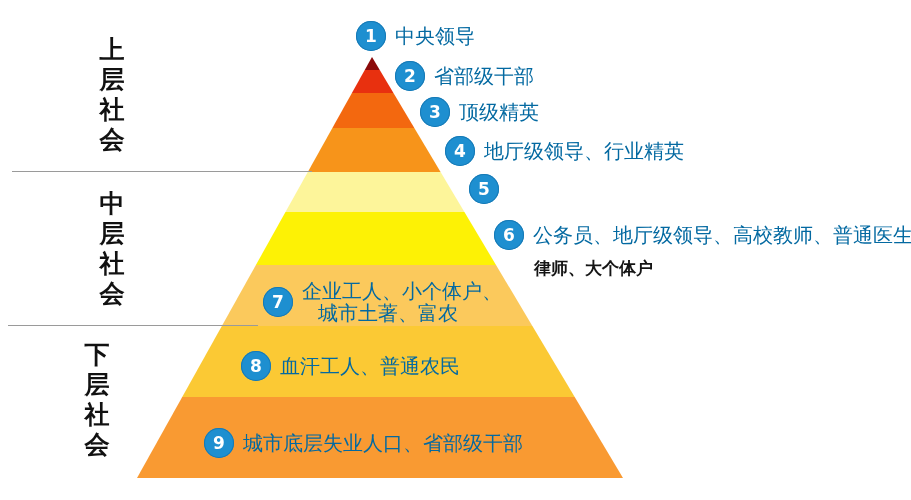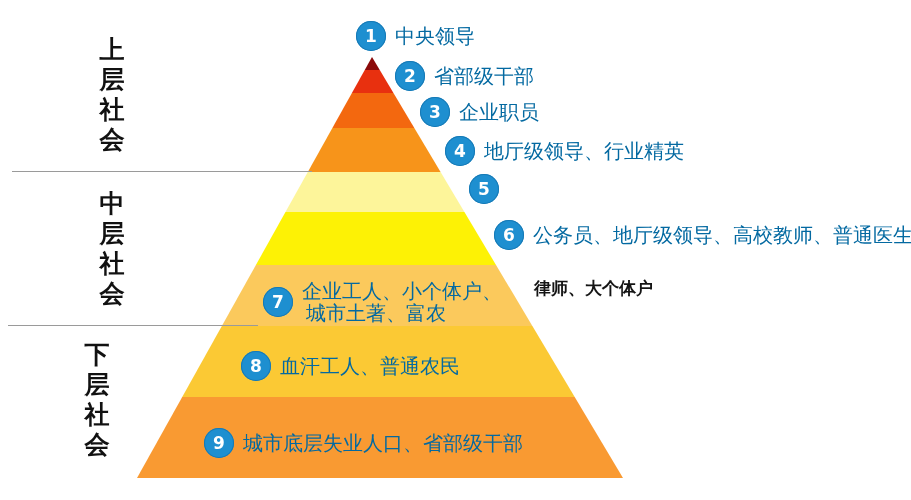--- a/index.html
+++ b/index.html
@@ -63,40 +63,40 @@
   <div class="item" style="left:356px; top:21px;">
     <div class="badge">1</div>
     <div class="txt">中央领导</div>
   </div>
   <div class="item" style="left:395px; top:61px;">
     <div class="badge">2</div>
     <div class="txt">省部级干部</div>
   </div>
   <div class="item" style="left:420px; top:97px;">
     <div class="badge">3</div>
-    <div class="txt">企业职员</div>
+    <div class="txt">顶级精英</div>
   </div>
   <div class="item" style="left:445px; top:136px;">
     <div class="badge">4</div>
     <div class="txt">地厅级领导、行业精英</div>
   </div>
   <div class="item" style="left:469px; top:174px;">
     <div class="badge">5</div>
   </div>
   <div class="item" style="left:494px; top:220px;">
     <div class="badge">6</div>
     <div class="txt">公务员、地厅级领导、高校教师、普通医生</div>
   </div>
-  <div class="txt2" style="left:534px; top:277px;">律师、大个体户</div>
+  <div class="txt2" style="left:534px; top:257px;">律师、大个体户</div>
 
   <div class="item" style="left:263px; top:280px;">
     <div class="badge">7</div>
     <div style="margin-left:9px; display:flex; flex-direction:column;">
       <div class="txt" style="margin-left:0">企业工人、小个体户、</div>
-      <div class="txt" style="margin-left:4px">城市土著、富农</div>
+      <div class="txt" style="margin-left:16px">城市土著、富农</div>
     </div>
   </div>
   <div class="item" style="left:241px; top:351px;">
     <div class="badge">8</div>
     <div class="txt">血汗工人、普通农民</div>
   </div>
   <div class="item" style="left:204px; top:428px;">
     <div class="badge">9</div>
     <div class="txt">城市底层失业人口、省部级干部</div>
   </div>

